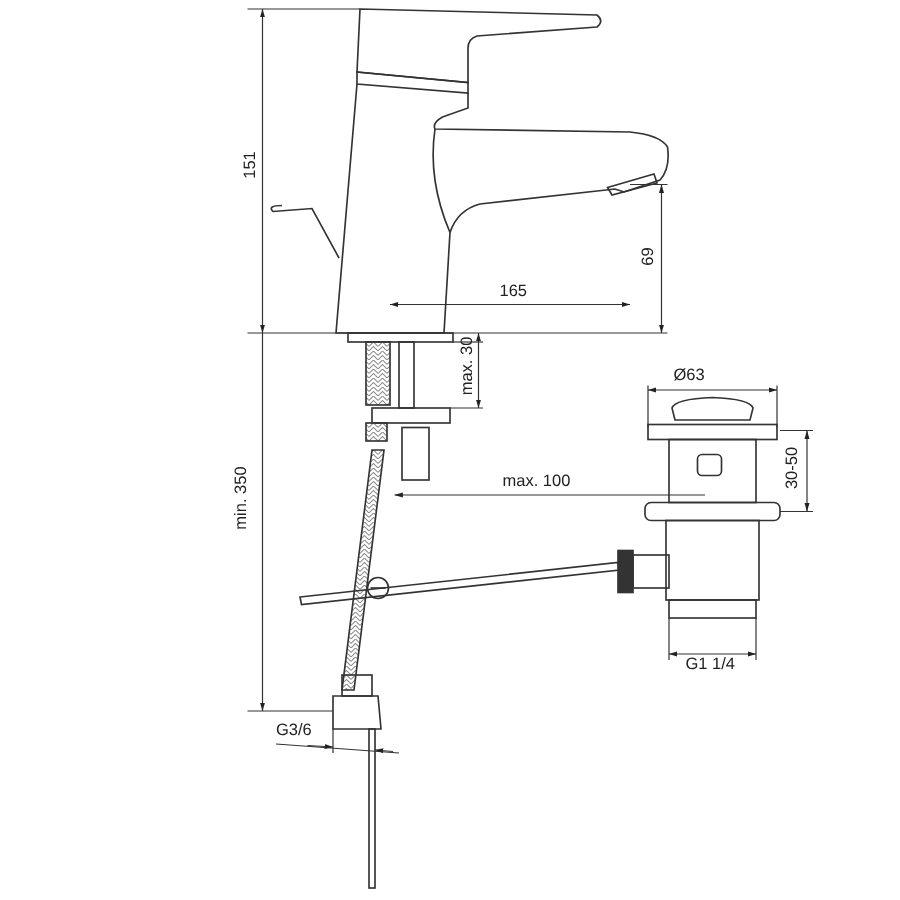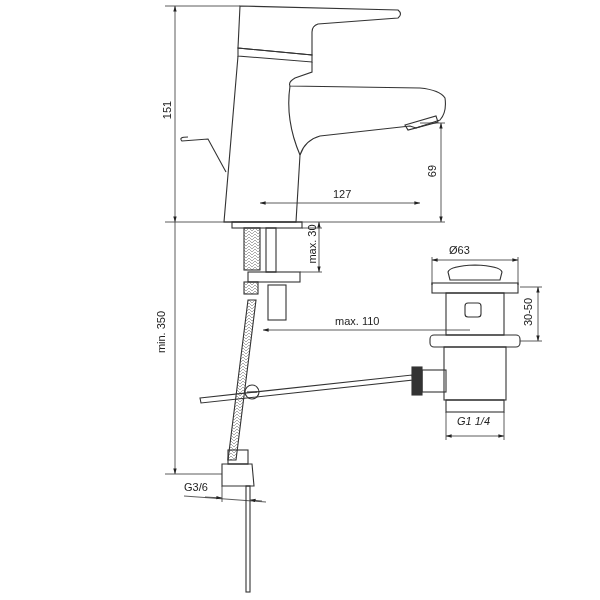--- a/index.html
+++ b/index.html
@@ -95,20 +95,20 @@
 
     <line x1="222" y1="486" x2="222" y2="502"></line>
     <line x1="184" y1="496" x2="266" y2="502"></line>
     <line x1="205" y1="497" x2="222" y2="498" marker-end="url(#arr)"></line>
     <line x1="262" y1="501" x2="250" y2="500" marker-end="url(#arr)"></line>
   </g>
 </svg>
 
 <div class="lbl rot" style="left:158px;top:104px;">151</div>
 <div class="lbl rot" style="left:426px;top:165px;">69</div>
-<div class="lbl" style="left:333px;top:188px;">127</div>
+<div class="lbl" style="left:333px;top:188px;">165</div>
 <div class="lbl rot" style="left:292px;top:238px;">max. 30</div>
 <div class="lbl rot" style="left:140px;top:326px;">min. 350</div>
-<div class="lbl" style="left:335px;top:315px;">max. 110</div>
+<div class="lbl" style="left:335px;top:315px;">max. 100</div>
 <div class="lbl" style="left:449px;top:244px;">Ø63</div>
 <div class="lbl rot" style="left:514px;top:306px;">30-50</div>
-<div class="lbl" style="left:457px;top:415px;font-style:italic;">G1 1/4</div>
+<div class="lbl" style="left:457px;top:437px;">G1 1/4</div>
 <div class="lbl" style="left:184px;top:481px;">G3/6</div>
 
 </body></html>

